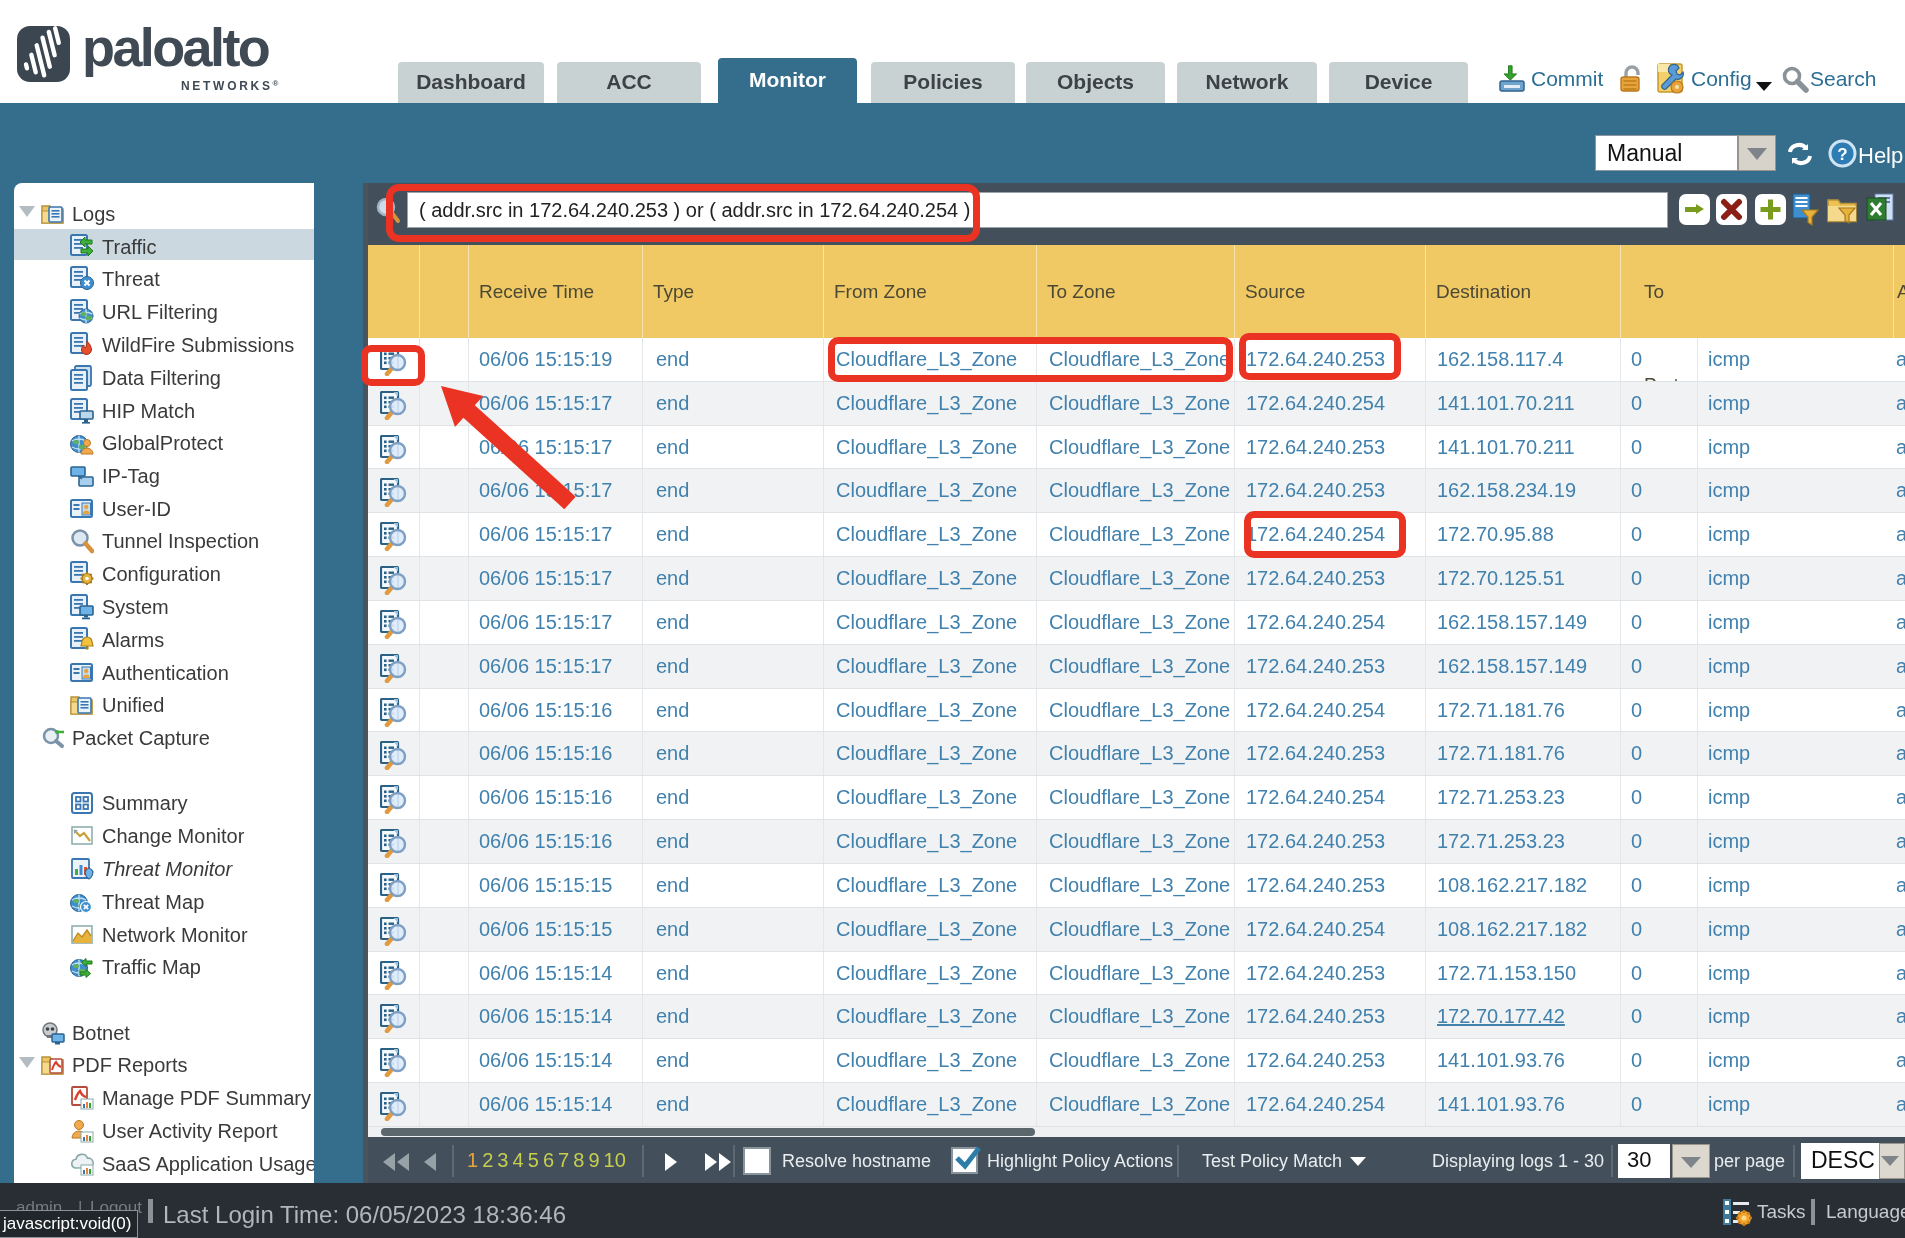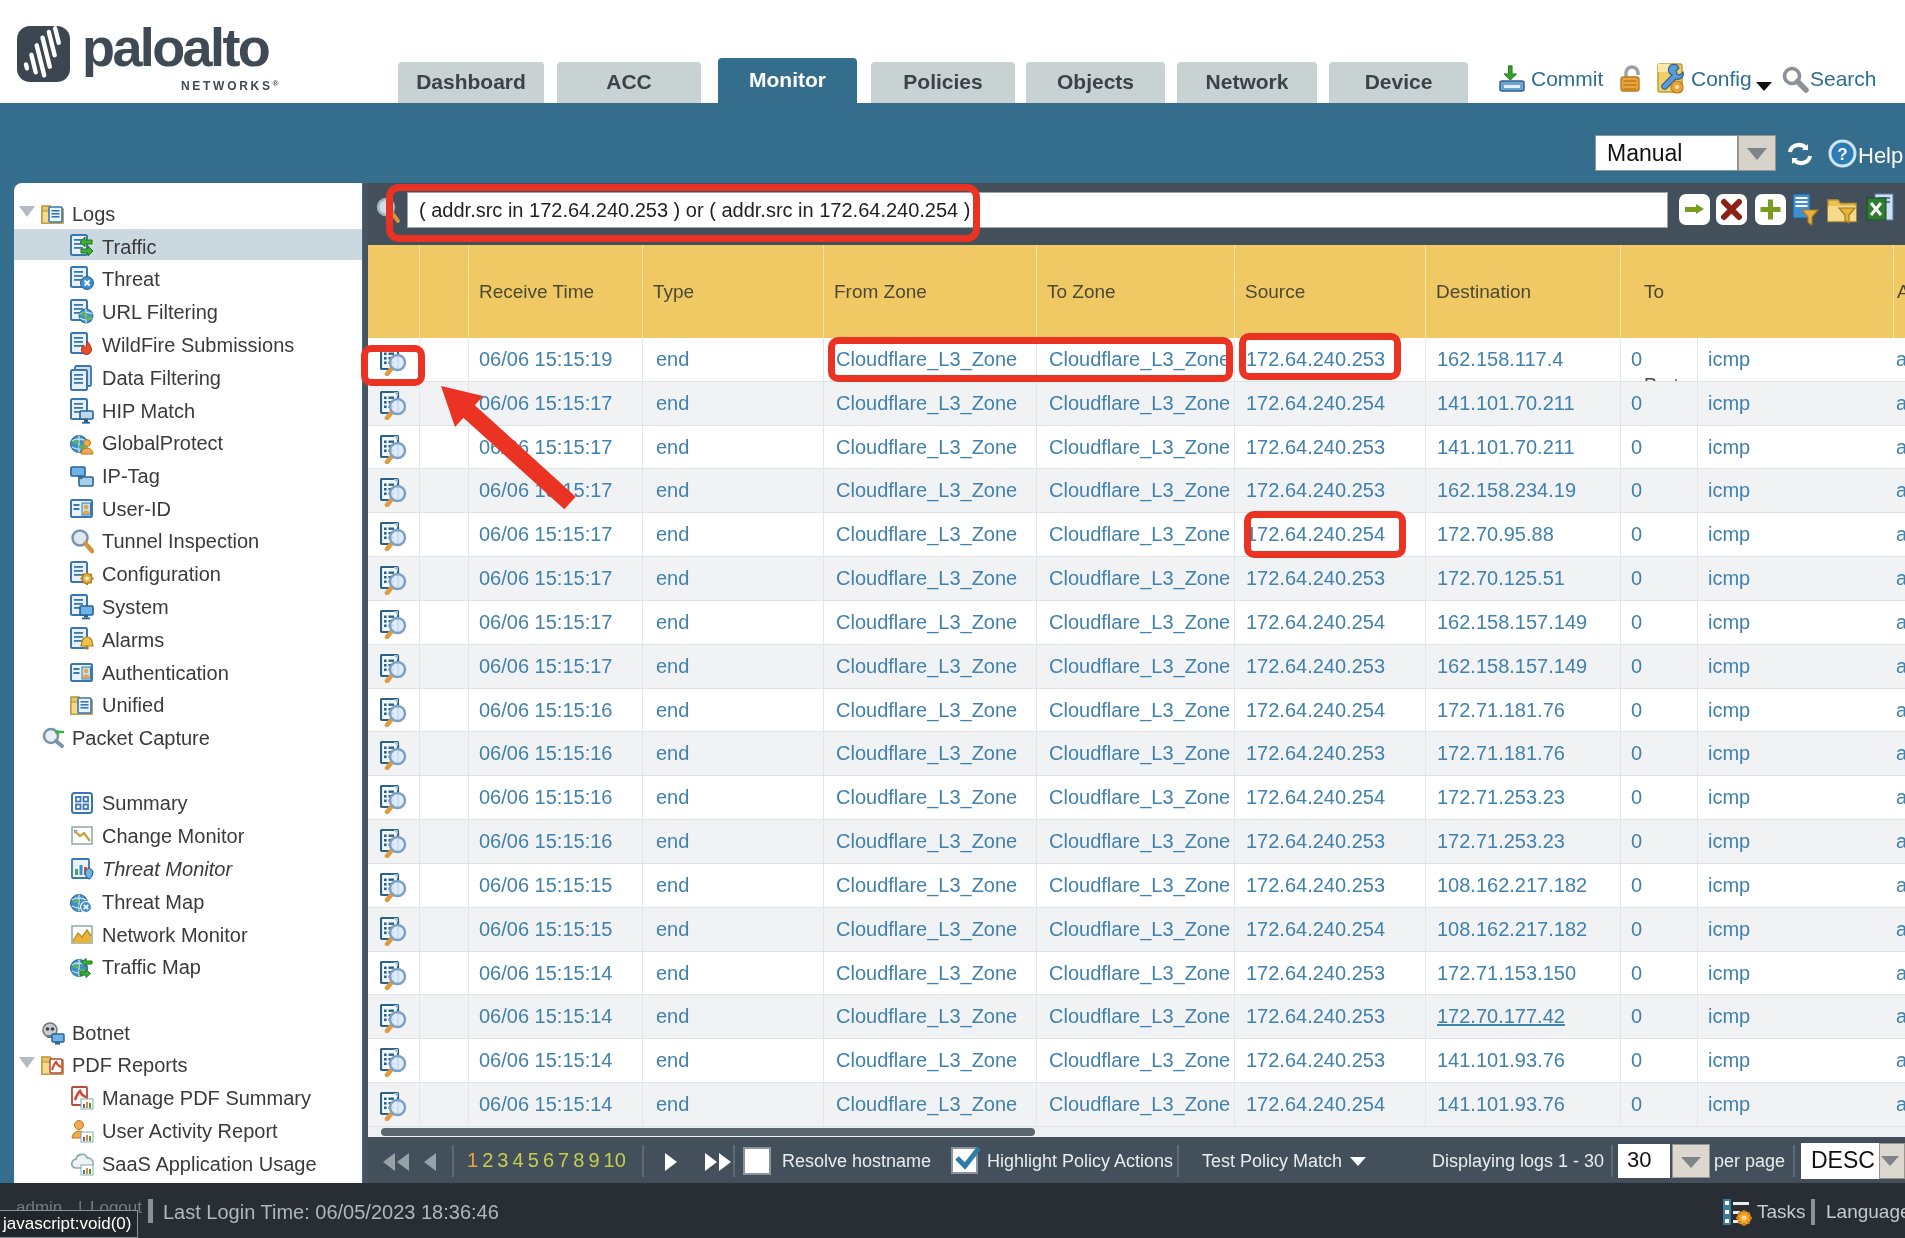--- a/index.html
+++ b/index.html
@@ -7,21 +7,21 @@
 body { font-family:"Liberation Sans", sans-serif; position:relative; background:#356d8d; }
 .abs { position:absolute; }
 
 #tophdr { position:absolute; left:0; top:0; width:1905px; height:103px; background:#fff; }
 .tab { position:absolute; top:62px; height:41px; background:#c9d2d3; color:#3c4245; font-size:21px; font-weight:bold; text-align:center; line-height:39px; border-radius:4px 4px 0 0; }
 .tab.active { top:58px; height:45px; background:#356d8d; color:#fff; line-height:44px; }
 .hdricon { position:absolute; top:67px; font-size:21px; color:#2c6e94; }
 
 #band { position:absolute; left:0; top:103px; width:1905px; height:80px; background:#356d8d; }
 
-#sidebar { position:absolute; left:14px; top:183px; width:348px; height:1000px; background:#fff; border-radius:8px 0 0 0; overflow:hidden; }
+#sidebar { position:absolute; left:14px; top:183px; width:300px; height:1000px; background:#fff; border-radius:8px 0 0 0; overflow:hidden; }
 .ti { position:absolute; height:33px; left:0; width:348px; font-size:20px; color:#3a3a3a; }
 .ti .lbl { position:absolute; top:5px; }
 .ti svg, .ti .ic { position:absolute; top:3px; }
 
 #content { position:absolute; left:363px; top:183px; width:1542px; height:1000px; background:#fff; border-left:5px solid #4b545c; }
 #filterbar { position:absolute; left:0; top:0; width:1537px; height:62px; background:#43505c; }
 #finput { position:absolute; left:39px; top:9px; width:1261px; height:36px; background:#fff; border:1px solid #9aa3aa; font-size:20px; color:#222; line-height:34px; padding-left:11px; white-space:nowrap; }
 #thead { position:absolute; left:0; top:62px; width:1537px; height:93px; background:#f0c964; }
 .hc { position:absolute; top:0; height:93px; font-size:19px; color:#4b4936; line-height:93px; padding-left:10px; border-left:1px solid #fae4ad; }
 #rows { position:absolute; left:0; top:155px; width:1537px; height:789px; overflow:hidden; }
@@ -804,21 +804,21 @@
     <div class="abs" style="left:1511px;top:6px;width:26px;height:36px;background:#dcd8d0;border:1px solid #9a958c;"></div>
     <div class="abs" style="left:1513px;top:19px;width:0;height:0;border-left:9px solid transparent;border-right:9px solid transparent;border-top:10px solid #7e8489;"></div>
   </div>
 </div>
 
 <div id="blackbar">
   <div class="abs" style="left:16px;top:15px;font-size:17px;color:#747c82;">admin</div>
     <div class="abs" style="left:78px;top:15px;font-size:17px;color:#747c82;">|</div>
     <div class="abs" style="left:90px;top:15px;font-size:17px;color:#747c82;">Logout</div>
   <div class="abs" style="left:148px;top:16px;width:5px;height:24px;background:#8a9298;"></div>
-  <div class="abs" style="left:163px;top:18px;font-size:20px;color:#aeb7bd;">Last Login Time: 06/05/2023 18:36:46</div>
+  <div class="abs" style="left:163px;top:18px;font-size:24px;color:#aeb7bd;">Last Login Time: 06/05/2023 18:36:46</div>
   <svg class="abs" style="left:1722px;top:14px;" width="30" height="30" viewBox="0 0 30 30">
     <rect x="1" y="2" width="8" height="26" fill="#3e7a9a"></rect>
     <rect x="3" y="4" width="4" height="4" fill="#fff"></rect>
       <rect x="3" y="13" width="4" height="4" fill="#fff"></rect>
       <rect x="3" y="22" width="4" height="4" fill="#fff"></rect>
     <rect x="11" y="5" width="16" height="3" fill="#e6ebee"></rect>
     <rect x="11" y="14" width="7" height="3" fill="#e6ebee"></rect>
       <rect x="11" y="23" width="7" height="3" fill="#e6ebee"></rect>
     <circle cx="22" cy="21" r="7" fill="#f0a42c"></circle>
       <circle cx="22" cy="21" r="2.5" fill="#f8d98a"></circle>

